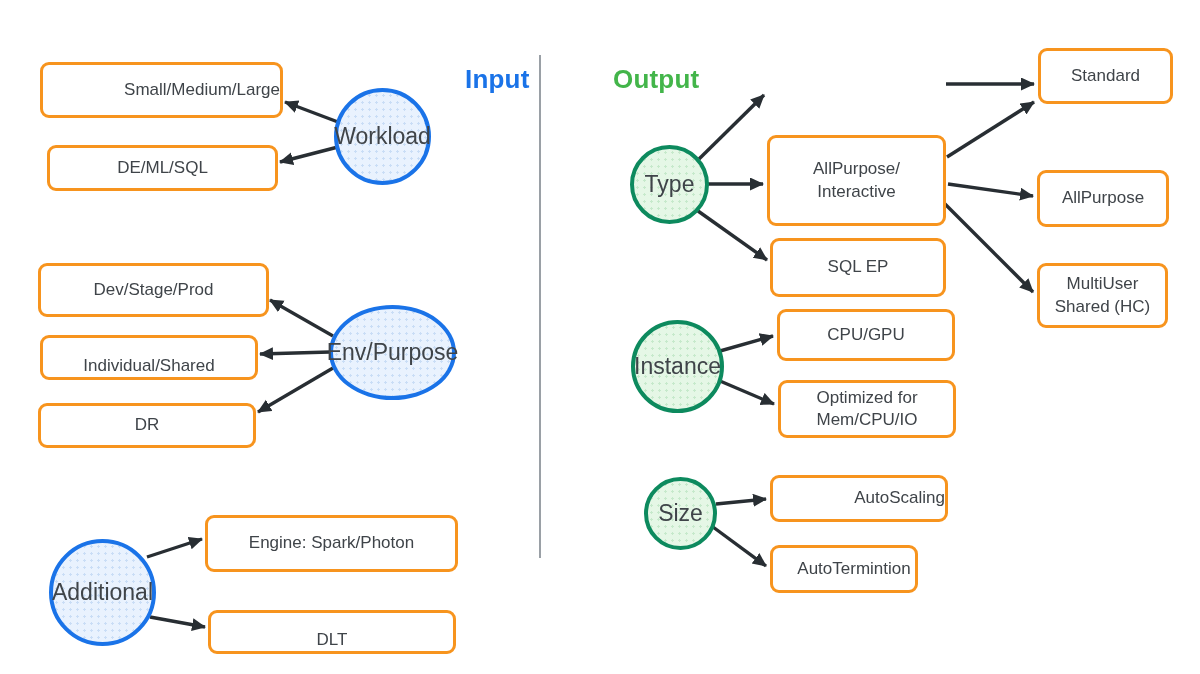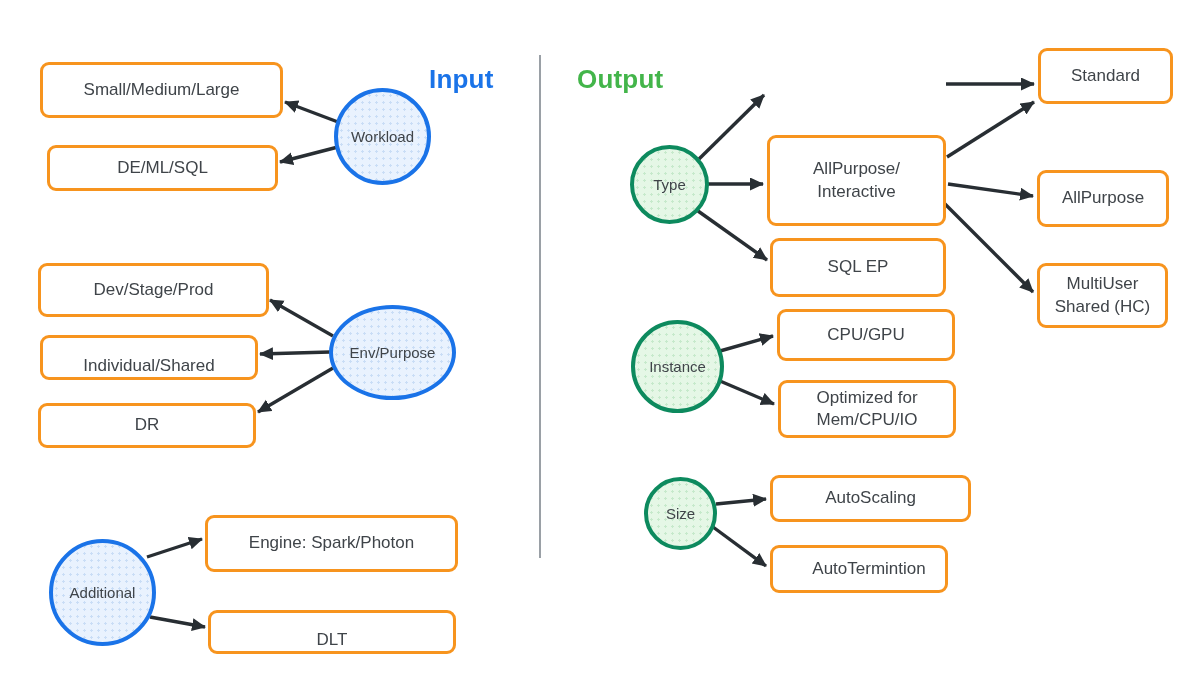--- a/index.html
+++ b/index.html
@@ -8,32 +8,32 @@
     background:#ffffff;
     font-family:"Liberation Sans", sans-serif;
     color:#3f4449;
   }
   .wires { position:absolute; left:0; top:0; width:1200px; height:674px; }
   .node { position:absolute; box-sizing:border-box; display:flex; align-items:center; justify-content:center; text-align:center; }
   .box {
     background:#ffffff; border:3px solid #f7941e; border-radius:9px;
     font-size:17px; line-height:1.3; color:#3f4449;
   }
-  .bubble { border-radius:50%; font-size:15px; line-height:1.2; color:#3f4449; }
+  .bubble { border-radius:50%; font-size:23px; line-height:1.2; color:#3f4449; }
   .bubble.blue {
     border:4px solid #1a73e8; background-color:#e9f2fe;
     background-image:radial-gradient(#c9ddf6 1px, rgba(0,0,0,0) 1.3px);
     background-size:7px 7px;
   }
   .bubble.green {
     border:4px solid #0d8a5e; background-color:#e5f7e6;
     background-image:radial-gradient(#c6e9cb 1px, rgba(0,0,0,0) 1.3px);
     background-size:7px 7px;
   }
-  .section-title { position:absolute; font-weight:bold; font-size:26px; letter-spacing:0.2px; }
+  .section-title { position:absolute; font-weight:bold; font-size:26px; letter-spacing:0.2px;margin-left:36px; }
   .input-title  { left:429px; top:64px; color:#1a73e8; }
   .output-title { left:577px; top:64px; color:#43b54a; }
   .pad-sm { padding:0 16px; }
   .lbl { display:block; }
 </style>
 </head>
 <body>
 
 <div class="canvas">
 
@@ -65,21 +65,21 @@
       <line x1="720" y1="351" x2="773" y2="336" marker-end="url(#ah)"></line>
       <line x1="720" y1="381" x2="774" y2="404" marker-end="url(#ah)"></line>
       <line x1="716" y1="504" x2="766" y2="499" marker-end="url(#ah)"></line>
       <line x1="713" y1="527" x2="766" y2="566" marker-end="url(#ah)"></line>
     </g>
   </svg>
 
   <div class="section-title input-title">Input</div>
   <div class="section-title output-title">Output</div>
 
-  <div class="node box" style="left:40px; top:62px; width:243px; height:56px;">
+  <div class="node box" style="left:40px; top:62px; width:243px; height:56px;justify-content:flex-end;">
     <span class="lbl">Small/Medium/Large</span>
   </div>
   <div class="node box" style="left:47px; top:145px; width:231px; height:46px;">
     <span class="lbl">DE/ML/SQL</span>
   </div>
   <div class="node bubble blue" style="left:334px; top:88px; width:97px; height:97px;">
     <span class="lbl">Workload</span>
   </div>
 
   <div class="node box" style="left:38px; top:263px; width:231px; height:54px;">
@@ -131,20 +131,20 @@
   <div class="node box" style="left:777px; top:309px; width:178px; height:52px;">
     <span class="lbl">CPU/GPU</span>
   </div>
   <div class="node box pad-sm" style="left:778px; top:380px; width:178px; height:58px;">
     <span class="lbl">Optimized for Mem/CPU/IO</span>
   </div>
 
   <div class="node bubble green" style="left:644px; top:477px; width:73px; height:73px;">
     <span class="lbl">Size</span>
   </div>
-  <div class="node box" style="left:770px; top:475px; width:201px; height:47px;">
+  <div class="node box" style="left:770px; top:475px; width:178px; height:47px;justify-content:flex-end;">
     <span class="lbl">AutoScaling</span>
   </div>
-  <div class="node box" style="left:770px; top:545px; width:178px; height:48px;padding-left:20px;">
+  <div class="node box" style="left:770px; top:545px; width:148px; height:48px;padding-left:20px;">
     <span class="lbl">AutoTermintion</span>
   </div>
 
 </div>
 
 </body></html>

